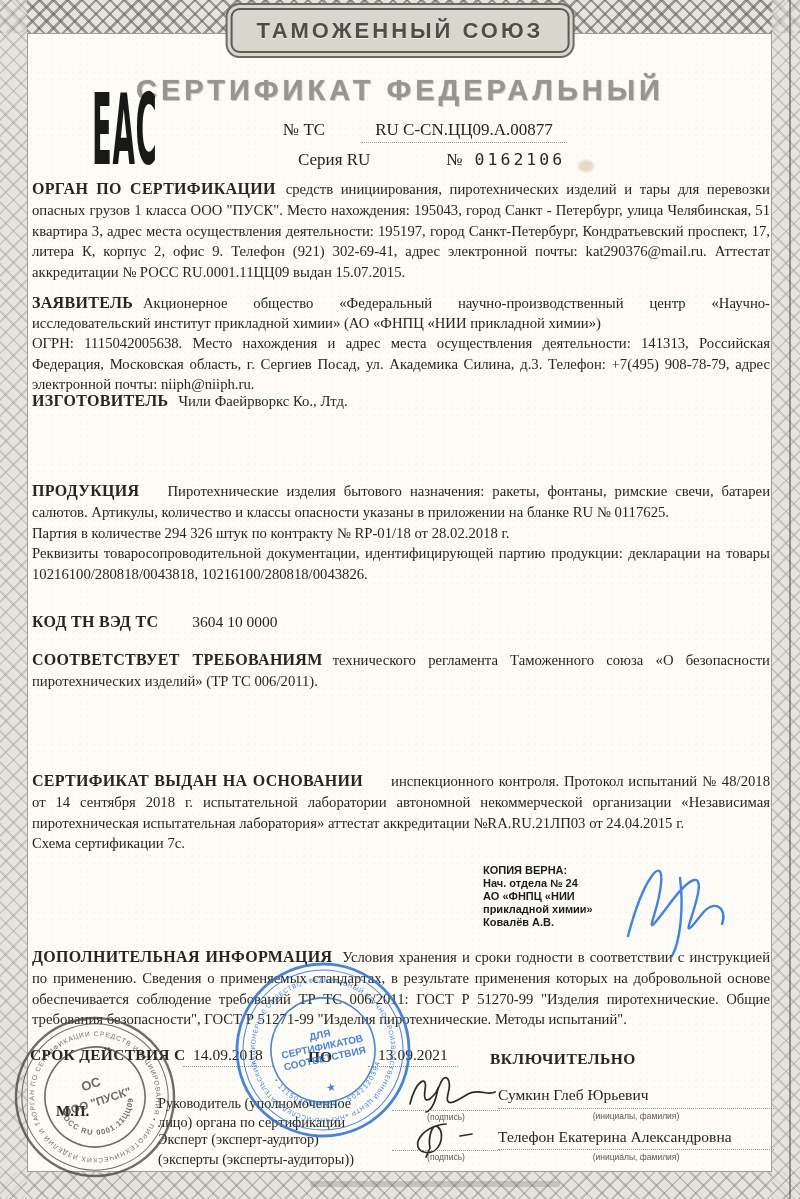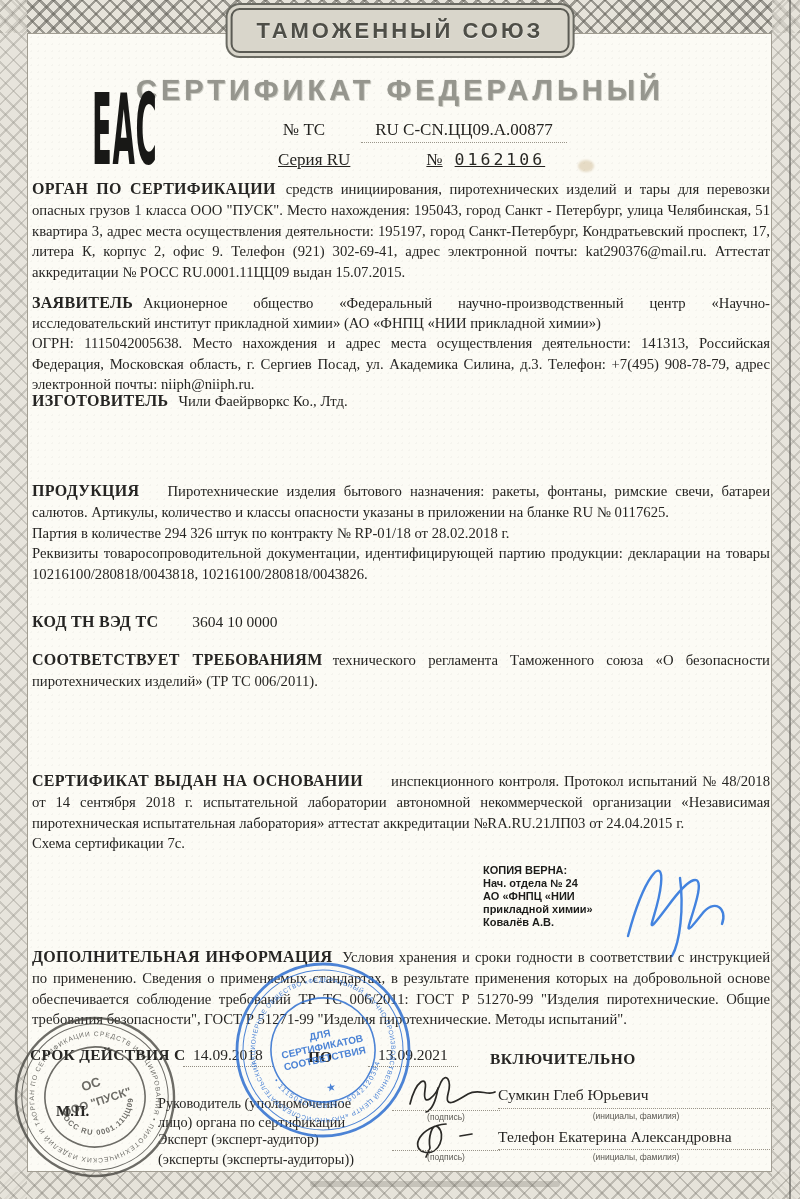--- a/index.html
+++ b/index.html
@@ -52,21 +52,21 @@
   .eac{
     position:absolute;left:92px;top:94px;
     font-family:"DejaVu Sans", sans-serif;font-weight:bold;
     font-size:50px;line-height:38px;letter-spacing:1px;color:#181816;
     transform:scale(0.58,1.95);transform-origin:top left;
   }
   .numrow{position:absolute;font-size:17px;color:#242320;}
   .numrow .lab{margin-right:36px;}
   .numrow .val{display:inline-block;border-bottom:1px dotted #9b968a;padding:0 14px 2px;}
   .row-tc{left:283px;top:120px;}
-  .row-ser{left:278px;top:150px;text-decoration:underline;}
+  .row-ser{left:298px;top:150px;}
   .row-ser .lab2{margin-left:40px;margin-right:12px;}
   .serdigits{font-family:"DejaVu Sans Mono", monospace;font-size:16.5px;letter-spacing:3px;color:#2a2925;}
   
   .sec{position:absolute;left:32px;width:738px;font-size:14.7px;line-height:20.8px;text-align:justify;}
   .lbl{font-weight:bold;font-size:16px;letter-spacing:.3px;padding-right:10px;white-space:nowrap;}
   .gap{padding-right:28px;}
   .s-organ{top:179px;}
   .s-zayav{top:293px;line-height:20.2px;}
   .s-izgot{top:391px;}
   .s-prod{top:481px;}

